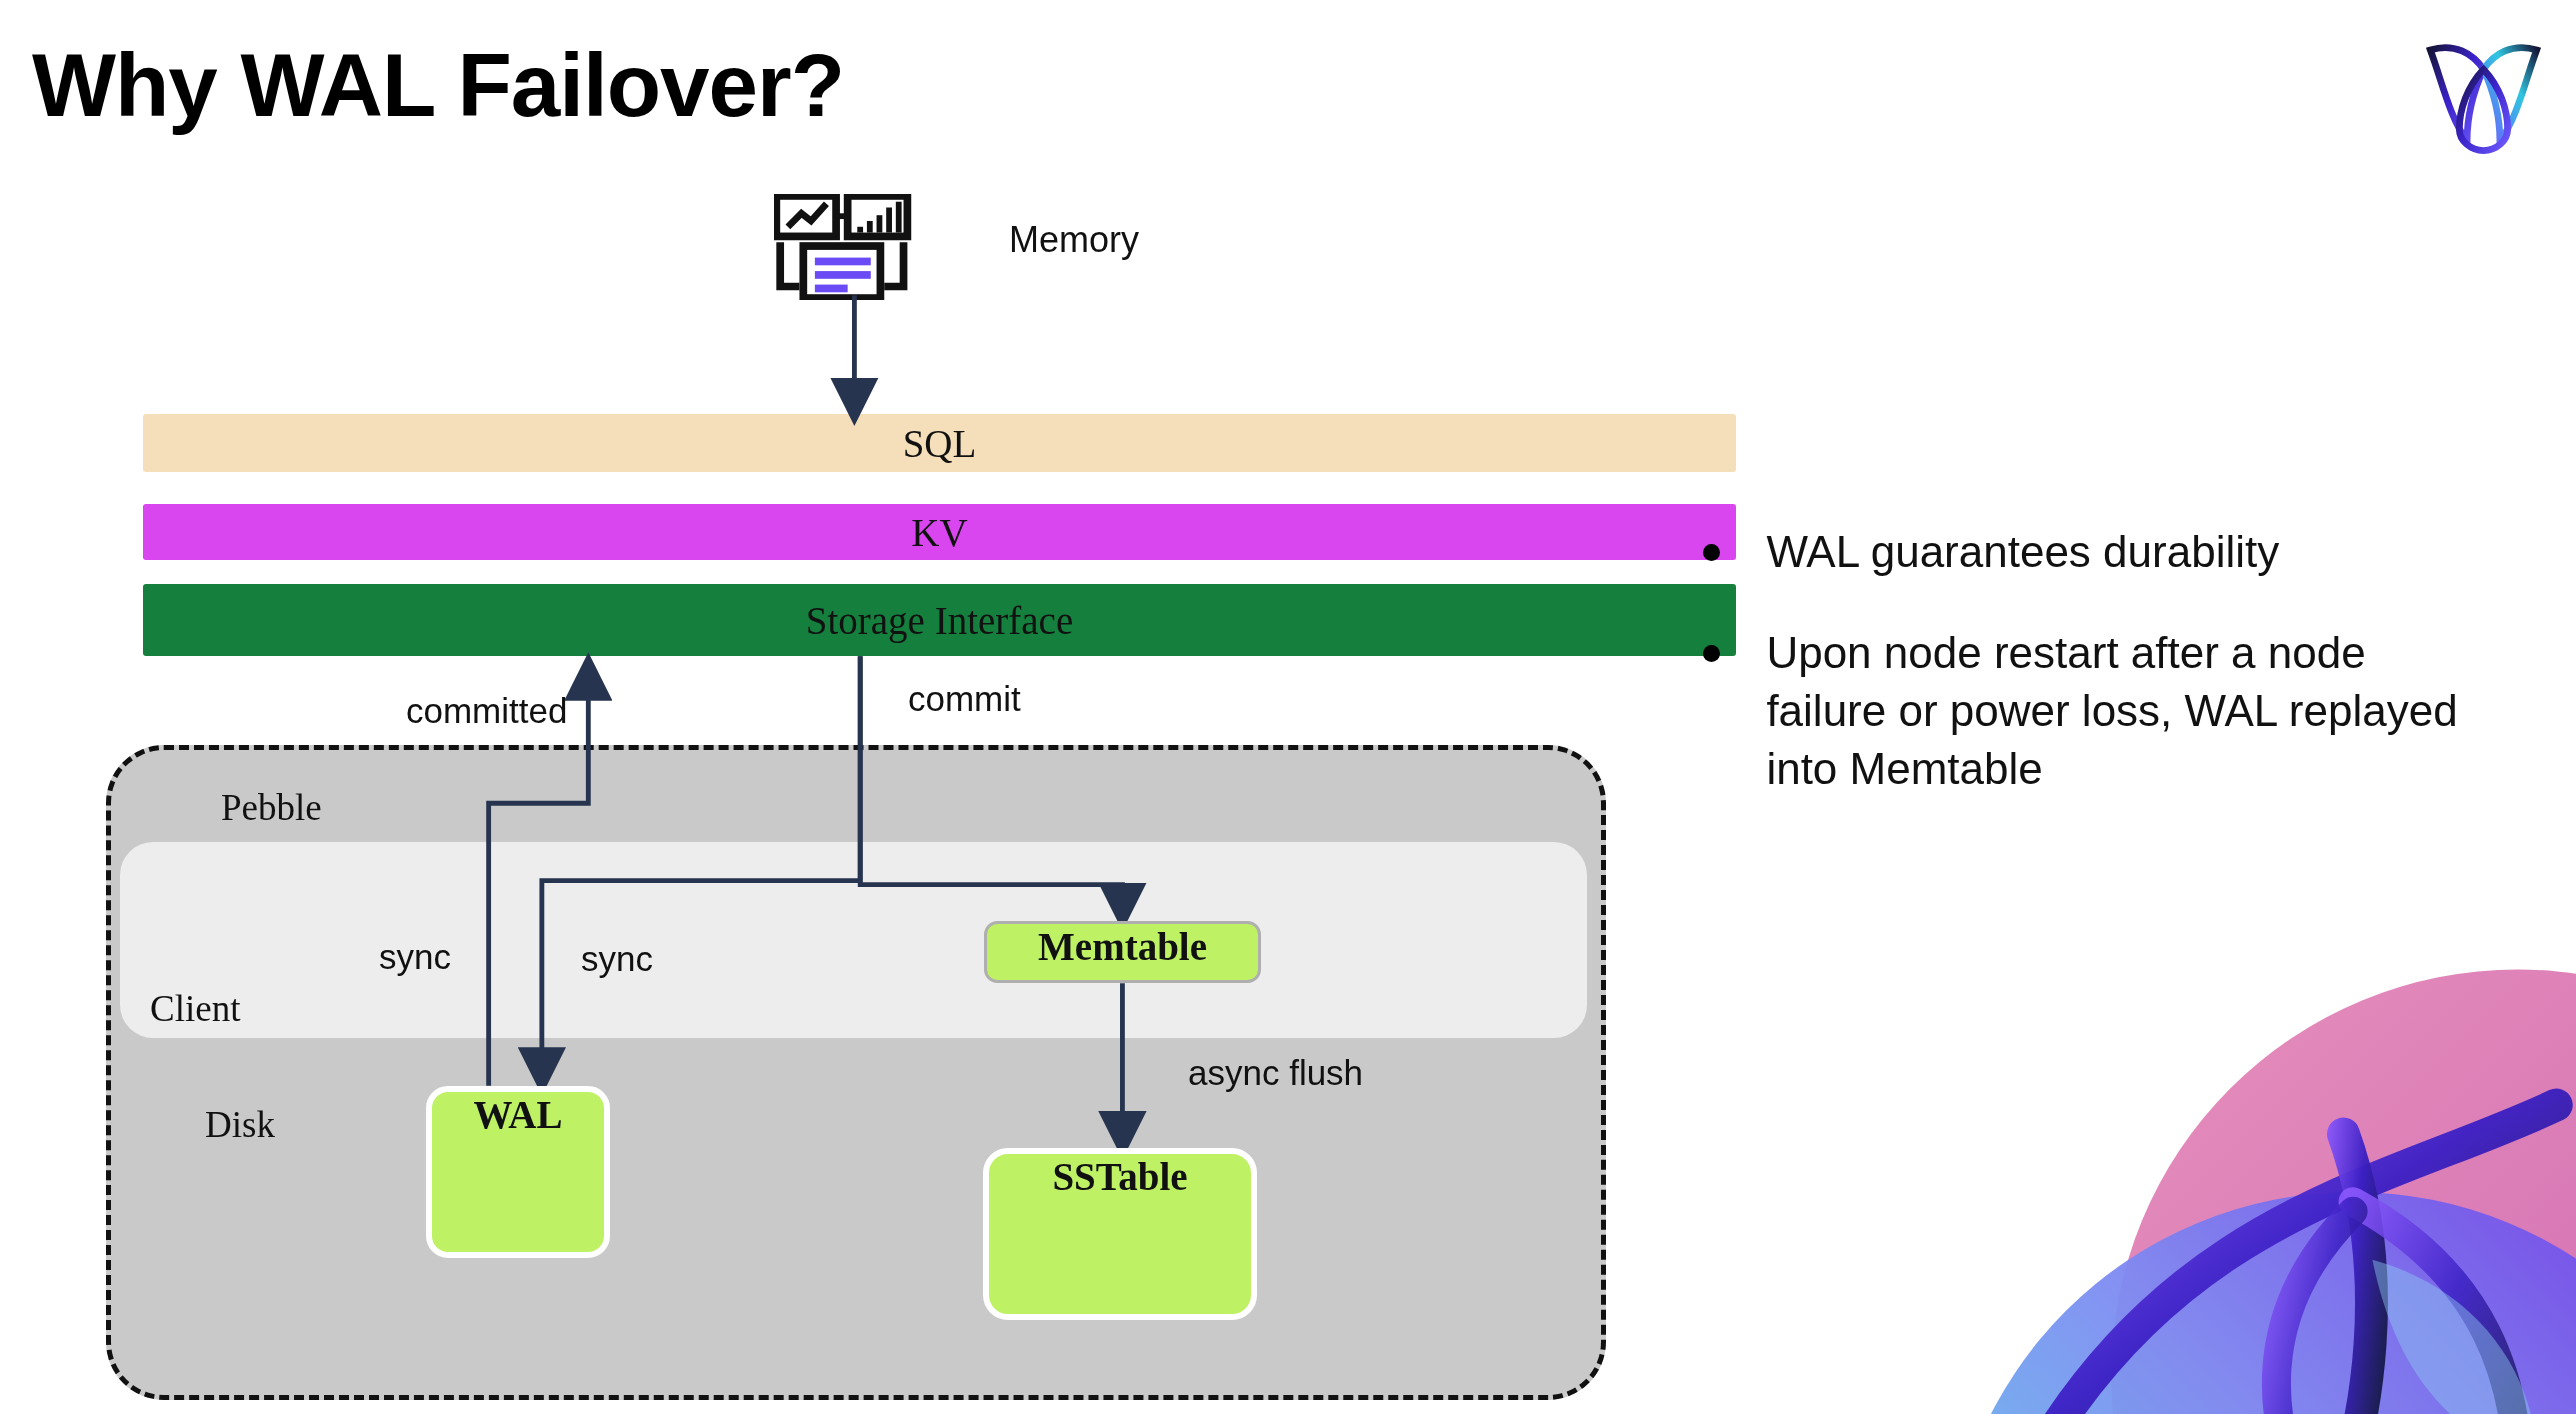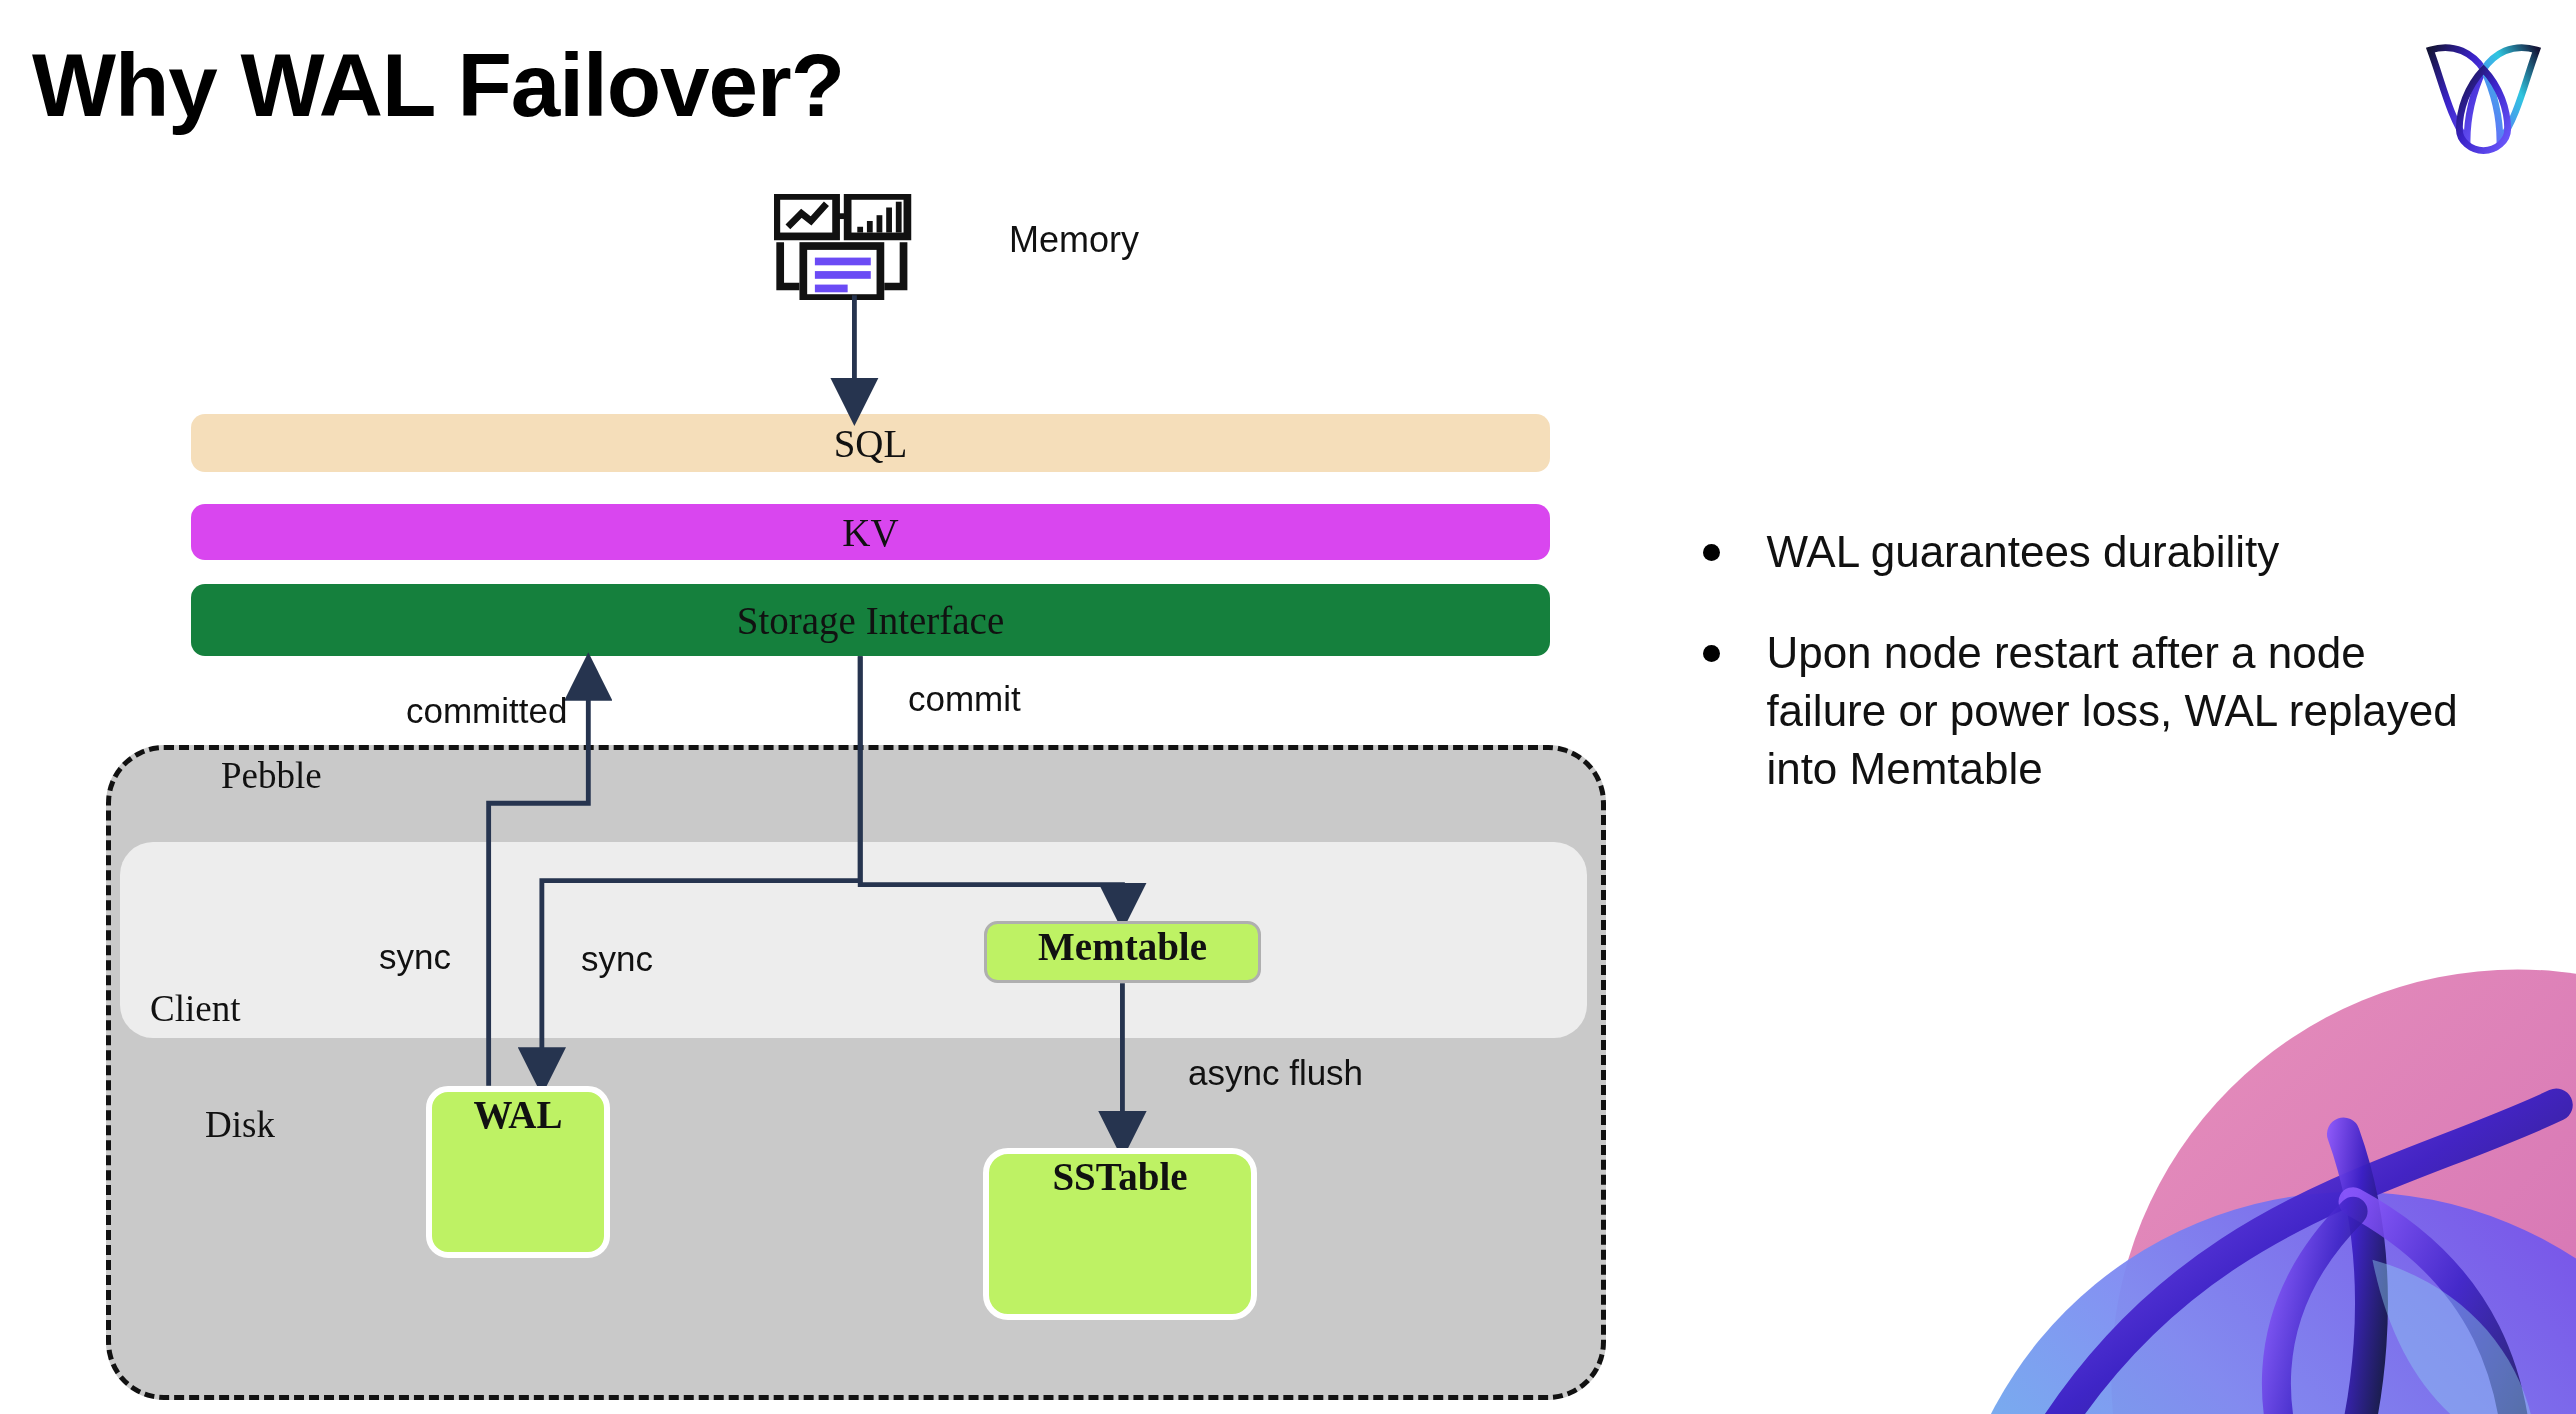--- a/index.html
+++ b/index.html
@@ -26,38 +26,38 @@
   
   #diagram{position:absolute;left:0;top:0;width:1703px;height:1415px;}
 
   .client-icon{position:absolute;left:774px;top:194px;width:155px;height:106px;}
   .client-label{
     position:absolute;left:1009px;top:219px;
     font-size:36px;color:#111111;white-space:nowrap;
   }
 
   .layer{
-    position:absolute;left:143px;width:1359px;
-    border-radius:14px;
+    position:absolute;left:143px;width:1593px;
+    border-radius:3px;
     display:flex;align-items:center;justify-content:center;
     font-family:"Liberation Serif",serif;
-    font-size:39px;color:#111111;margin-left:48px;
+    font-size:39px;color:#111111;
   }
   #layer-sql{top:414px;height:58px;background:#F5DEBA;}
   #layer-kv{top:504px;height:56px;background:#d946ef;}
   #layer-storage{top:584px;height:72px;background:#15803d;}
 
   
   #pebble-box{
     position:absolute;left:106px;top:745px;width:1500px;height:655px;
     background:#C9C9C9;border:5.8px dashed #111111;border-radius:58px;
     box-sizing:border-box;
   }
   #pebble-label{
-    position:absolute;left:221px;top:754px;
+    position:absolute;left:221px;top:786px;
     font-family:"Liberation Serif",serif;font-size:37px;color:#111111;
   }
 
   
   #memory-box{
     position:absolute;left:120px;top:842px;width:1467px;height:196px;
     background:#EDEDED;border-radius:33px;
   }
   #memory-label{
     position:absolute;left:150px;top:987px;

